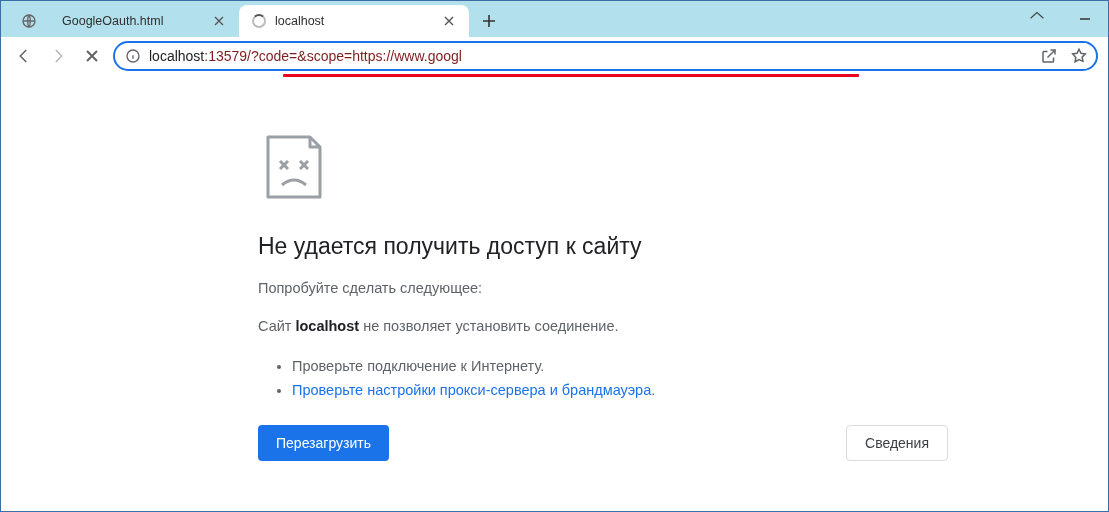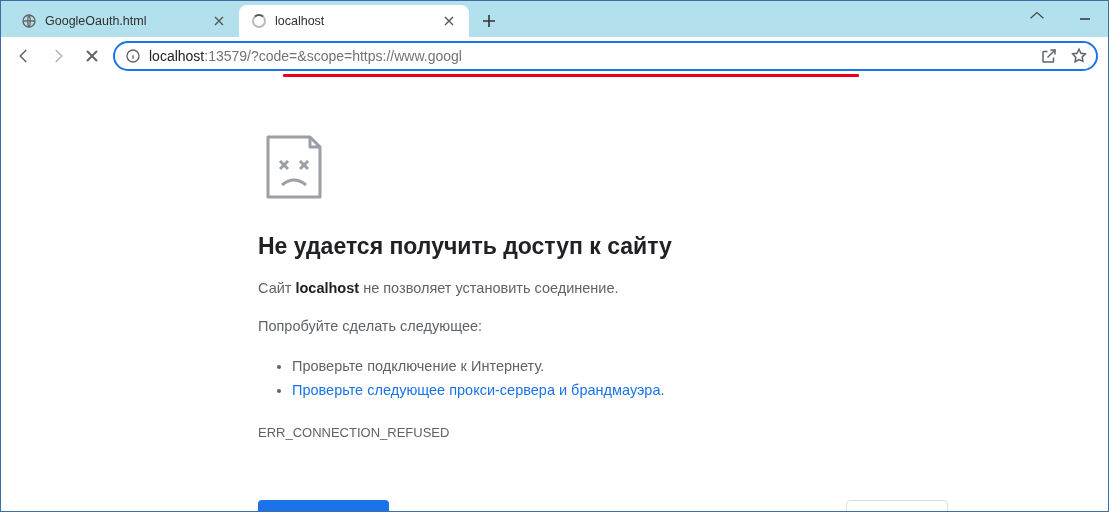--- a/index.html
+++ b/index.html
@@ -1,46 +1,46 @@
 <!DOCTYPE html>
 <html><head>
 <meta charset="utf-8">
 <style>
   * { box-sizing: border-box; }
   html, body { margin:0; padding:0; font-family: "Segoe UI", Arial, sans-serif; }
   body { width:1109px; height:512px; background:#fff; position:relative; overflow:hidden; border:1px solid #3a6ea5;}
   
   .tab-strip { height:36px; background:#b3e0ed; display:flex; align-items:flex-end; padding-left:8px; position:relative;}
   .tab { height:32px; display:flex; align-items:center; padding:0 12px; font-size:12.5px; color:#303030; position:relative; border-radius:8px 8px 0 0; margin-right:0;}
-  .tab.inactive { background:transparent; width:230px;}
+  .tab.inactive { background:transparent; width:230px;gap:17px;}
   .tab.active { background:#fff; width:230px;}
   .tab .fav { width:16px; height:16px; margin-right:8px; display:flex; align-items:center; justify-content:center;}
   .tab .title { flex:1; white-space:nowrap; overflow:hidden; text-overflow:ellipsis; }
   .tab .close { width:16px; height:16px; display:flex; align-items:center; justify-content:center; color:#555; font-size:13px;}
   .tab .close svg { width:10px; height:10px; }
   .new-tab { width:28px; height:28px; display:flex; align-items:center; justify-content:center; color:#333; font-size:16px; margin-left:6px; margin-bottom:2px;}
   .win-controls { position:absolute; right:2px; top:0; display:flex; gap:6px; height:28px; align-items:center;}
   .win-controls .wc { width:42px; height:28px; display:flex; align-items:center; justify-content:center; color:#333;}
   
   .toolbar { height:38px; background:#fff; display:flex; align-items:center; padding:0 10px; gap:8px; border-bottom:1px solid #fff;}
   .nav-btn { width:26px; height:26px; display:flex; align-items:center; justify-content:center; color:#5f6368; }
   .nav-btn.disabled { color:#b5b5b5; }
   .omnibox-wrap { flex:1; position:relative; }
   .omnibox { height:30px; border:2px solid #1a73e8; border-radius:16px; display:flex; align-items:center; padding:0 10px; font-size:14px; color:#202124; background:#fff; position:relative; overflow:hidden;}
   .omnibox .info-icon { width:16px; height:16px; margin-right:8px; color:#5f6368; flex-shrink:0;}
   .omnibox .url { white-space:nowrap; overflow:hidden; display:flex; align-items:center;}
-  .omnibox .url .dim { color:#737373; }
+  .omnibox .url .dim { color:#7f1d1d; }
   .omnibox .url .sel { background:#a8c7f0; color:#000; }
   .omnibox .right-icons { position:absolute; right:8px; top:0; bottom:0; display:flex; align-items:center; gap:12px; background:#fff; padding-left:8px;}
   .share-icon, .star-icon { width:18px; height:18px; color:#5f6368; }
   .underline-red { position:absolute; height:3px; background:#e8001d; border-radius:1px; }
   
   .content { position:absolute; left:257px; top:130px; width:690px; color:#202124;}
   .sad-icon { width:72px; height:72px; margin-bottom:30px; }
-  h1.err-title { font-size:23px; font-weight:700; margin:3px 0 18px 0; color:#202124;}
+  h1.err-title { font-size:23px; font-weight:400; margin:3px 0 18px 0; color:#202124;}
   .line { font-size:14.5px; color:#5f6368; margin-bottom:16px; line-height:1.5;}
   .line strong { color:#202124; font-weight:600;}
   ul.suggest { margin:3px 0 22px 0; padding-left:34px; font-size:14.5px; color:#5f6368; line-height:1.7;}
   ul.suggest li::marker { color:#5f6368;}
   ul.suggest a { color:#1a73e8; text-decoration:none;}
   .err-code { font-size:13px; color:#5f6368; margin-bottom:60px;}
   .buttons-row { display:flex; justify-content:space-between; align-items:center;}
   .btn-primary { background:#1a73e8; color:#fff; border:none; border-radius:4px; height:36px; padding:0 18px; font-size:14px; cursor:pointer;}
   .btn-secondary { background:#fff; color:#3c4043; border:1px solid #dadce0; border-radius:4px; height:36px; padding:0 18px; font-size:14px; cursor:pointer;}
   .globe-icon svg { width:16px; height:16px; }
@@ -149,26 +149,25 @@
       <path d="M10 6 h42 l10 10 v50 h-52 z"></path>
       <path d="M52 6 v10 h10"></path>
       <line x1="22" y1="30" x2="30" y2="38"></line>
       <line x1="30" y1="30" x2="22" y2="38"></line>
       <line x1="42" y1="30" x2="50" y2="38"></line>
       <line x1="50" y1="30" x2="42" y2="38"></line>
       <path d="M24 54 q12 -10 24 0"></path>
     </svg>
   </div>
   <h1 class="err-title">Не удается получить доступ к сайту</h1>
+  <div class="line">Попробуйте сделать следующее:</div>
   <div class="line">
     <span>Сайт </span><strong>localhost</strong><span> не позволяет установить соединение.</span>
   </div>
-  <div class="line">Попробуйте сделать следующее:</div>
   <ul class="suggest">
     <li><span>Проверьте подключение к Интернету.</span></li>
-    <li><a href="#">Проверьте следующее прокси-сервера и брандмауэра</a><span>.</span></li>
+    <li><a href="#">Проверьте настройки прокси-сервера и брандмауэра</a><span>.</span></li>
   </ul>
-  <div class="err-code">ERR_CONNECTION_REFUSED</div>
   <div class="buttons-row">
     <button class="btn-primary">Перезагрузить</button>
     <button class="btn-secondary">Сведения</button>
   </div>
 </div>
 
 </body></html>

